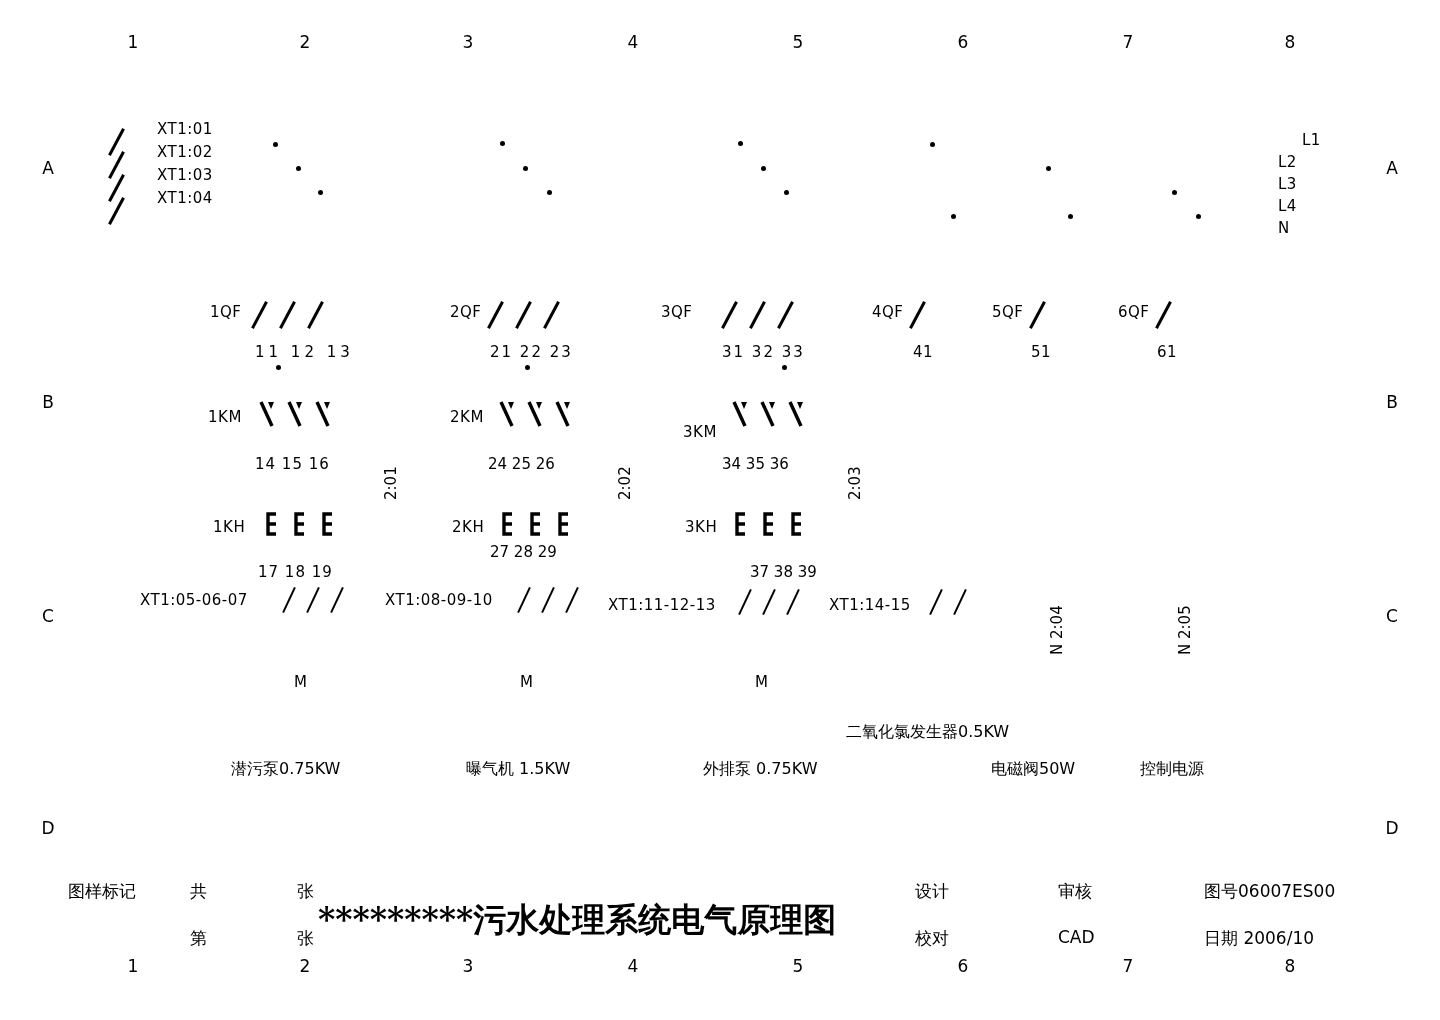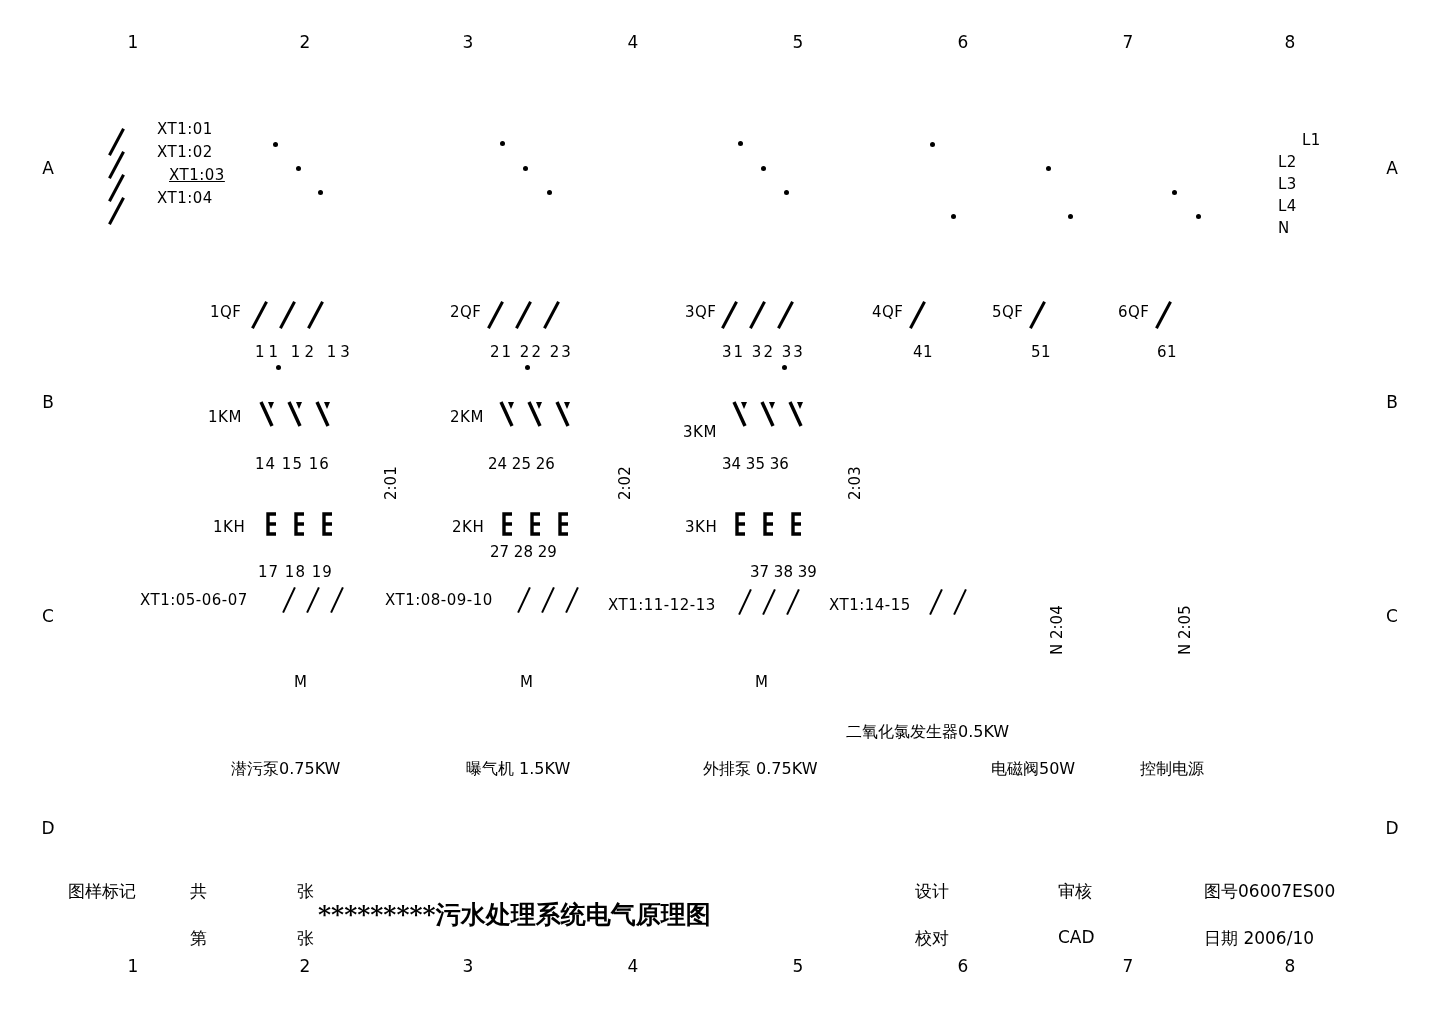--- a/index.html
+++ b/index.html
@@ -67,21 +67,21 @@
     background: #000;
     transform: rotate(25deg);
     transform-origin: center;
   }
   
   .km-blade { width: 18px; height: 30px; }
   .kh-sym { width: 16px; height: 22px; }
 
   
   .title-main {
-    font-size: 25px;
+    font-size: 33px;
     font-weight: bold;
     white-space: nowrap;
     font-family: "DejaVu Serif", serif;
   }
   .tb-label {
     font-size: 17px;
     white-space: nowrap;
     font-family: "DejaVu Sans", sans-serif;
   }
 </style>
@@ -126,21 +126,21 @@
   </div>
   <div class="abs" style="left:115px; top:173px;">
     <div class="slash"></div>
   </div>
   <div class="abs" style="left:115px; top:196px;">
     <div class="slash"></div>
   </div>
 
   <div class="abs t" style="left:157px; top:120px;">XT1:01</div>
   <div class="abs t" style="left:157px; top:143px;">XT1:02</div>
-  <div class="abs t" style="left:169px; top:166px;text-decoration:underline;">XT1:03</div>
+  <div class="abs t" style="left:157px; top:166px;">XT1:03</div>
   <div class="abs t" style="left:157px; top:189px;">XT1:04</div>
 
   <div class="abs dot" style="left:273px; top:142px;"></div>
   <div class="abs dot" style="left:296px; top:166px;"></div>
   <div class="abs dot" style="left:318px; top:190px;"></div>
 
   <div class="abs dot" style="left:500px; top:141px;"></div>
   <div class="abs dot" style="left:523px; top:166px;"></div>
   <div class="abs dot" style="left:547px; top:190px;"></div>
 
@@ -180,21 +180,21 @@
     </div>
   <div class="abs" style="left:522px; top:300px;">
       <div class="slash"></div>
     </div>
   <div class="abs" style="left:550px; top:300px;">
       <div class="slash"></div>
     </div>
   <div class="abs t" style="left:490px; top:343px; letter-spacing:2px;">21 22 23</div>
   <div class="abs dot" style="left:525px; top:365px;"></div>
 
-  <div class="abs t" style="left:685px; top:303px;">3QF</div>
+  <div class="abs t" style="left:661px; top:303px;">3QF</div>
   <div class="abs" style="left:728px; top:300px;">
       <div class="slash"></div>
     </div>
   <div class="abs" style="left:756px; top:300px;">
       <div class="slash"></div>
     </div>
   <div class="abs" style="left:784px; top:300px;">
       <div class="slash"></div>
     </div>
   <div class="abs t" style="left:722px; top:343px; letter-spacing:2px;">31 32 33</div>

